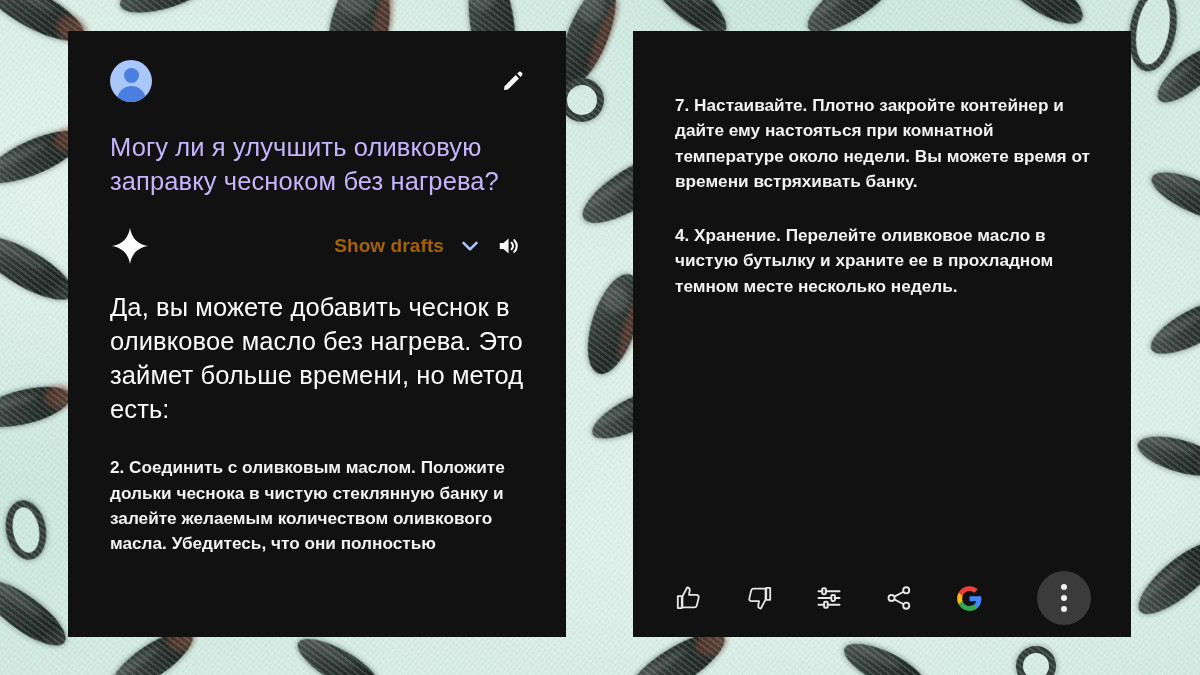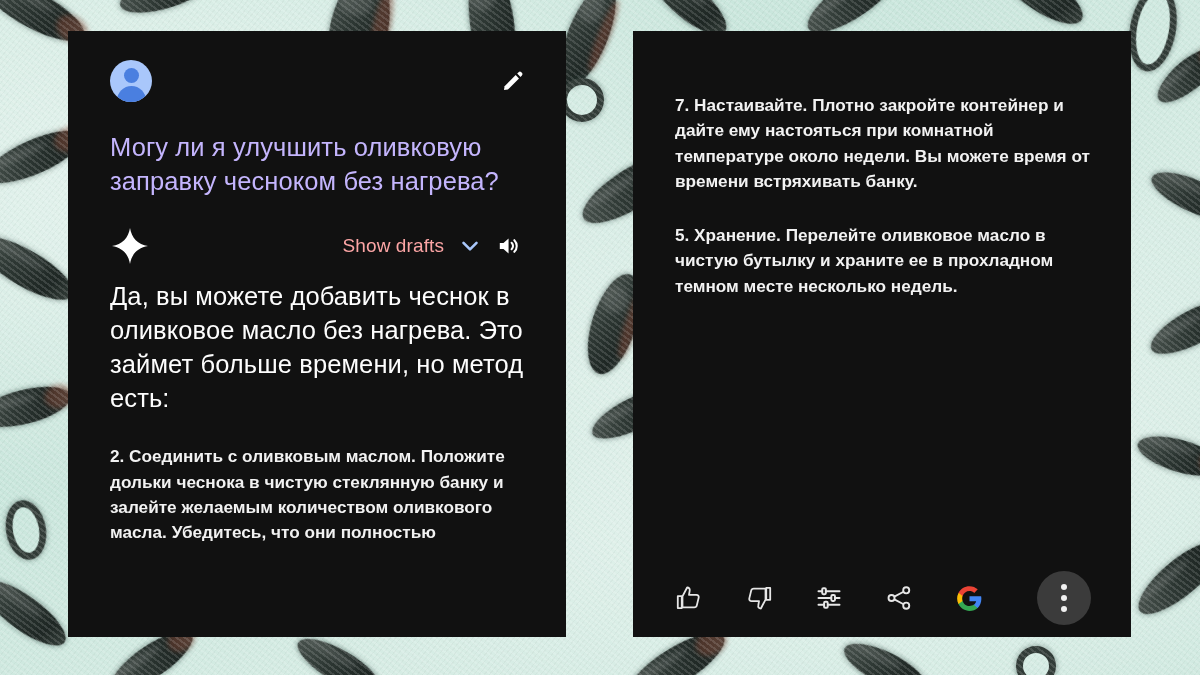--- a/index.html
+++ b/index.html
@@ -131,27 +131,27 @@
   .sparkle { width: 40px; height: 40px; flex: 0 0 auto; }
   .drafts-right {
     margin-left: auto;
     display: flex;
     align-items: center;
     gap: 14px;
     padding-right: 12px;
   }
   .drafts-label {
     font-size: 19px;
-    font-weight: 400;
-    color: #fca5a5;
+    font-weight: 700;
+    color: #a16207;
     letter-spacing: .1px;
   }
 
   .answer-lead {
-    margin-top: 14px;
+    margin-top: 25px;
     font-size: 25.5px;
     line-height: 1.33;
     font-weight: 400;
     color: #fdfdfd;
     letter-spacing: .1px;
   }
 
   .step {
     font-size: 17.2px;
     line-height: 1.47;
@@ -275,21 +275,21 @@
     <div class="answer-lead">Да, вы можете добавить чеснок в оливковое масло без нагрева. Это займет больше времени, но метод есть:</div>
 
     <div class="step">2. Соединить с оливковым маслом. Положите дольки чеснока в чистую стеклянную банку и залейте желаемым количеством оливкового масла. Убедитесь, что они полностью</div>
 
   </div>
 </div>
 
 <div class="card" id="card-right">
   <div class="card-inner-right">
     <div class="step">7. Настаивайте. Плотно закройте контейнер и дайте ему настояться при комнатной температуре около недели. Вы можете время от времени встряхивать банку.</div>
-    <div class="step">5. Хранение. Перелейте оливковое масло в чистую бутылку и храните ее в прохладном темном месте несколько недель.</div>
+    <div class="step">4. Хранение. Перелейте оливковое масло в чистую бутылку и храните ее в прохладном темном месте несколько недель.</div>
 
   </div>
 
   <div class="actions">
 
     <div class="act">
       <svg width="28" height="28" viewBox="0 0 24 24">
         <path d="M2.4 10.4 h3.4 v10.2 H2.4 Z" fill="none" stroke="#e6e6e6" stroke-width="1.55" stroke-linejoin="round"></path>
         <path d="M6.4 10.6 L10.4 3.0 c1.6 0 2.5 1.0 2.2 2.6 L12.0 9.3 h6.3 c1.4 0 2.3 1.1 2.0 2.4 l-1.6 6.6 c-0.25 1.1 -1.1 1.8 -2.2 1.8 H6.4 Z" fill="none" stroke="#e6e6e6" stroke-width="1.55" stroke-linejoin="round"></path>
       </svg>

